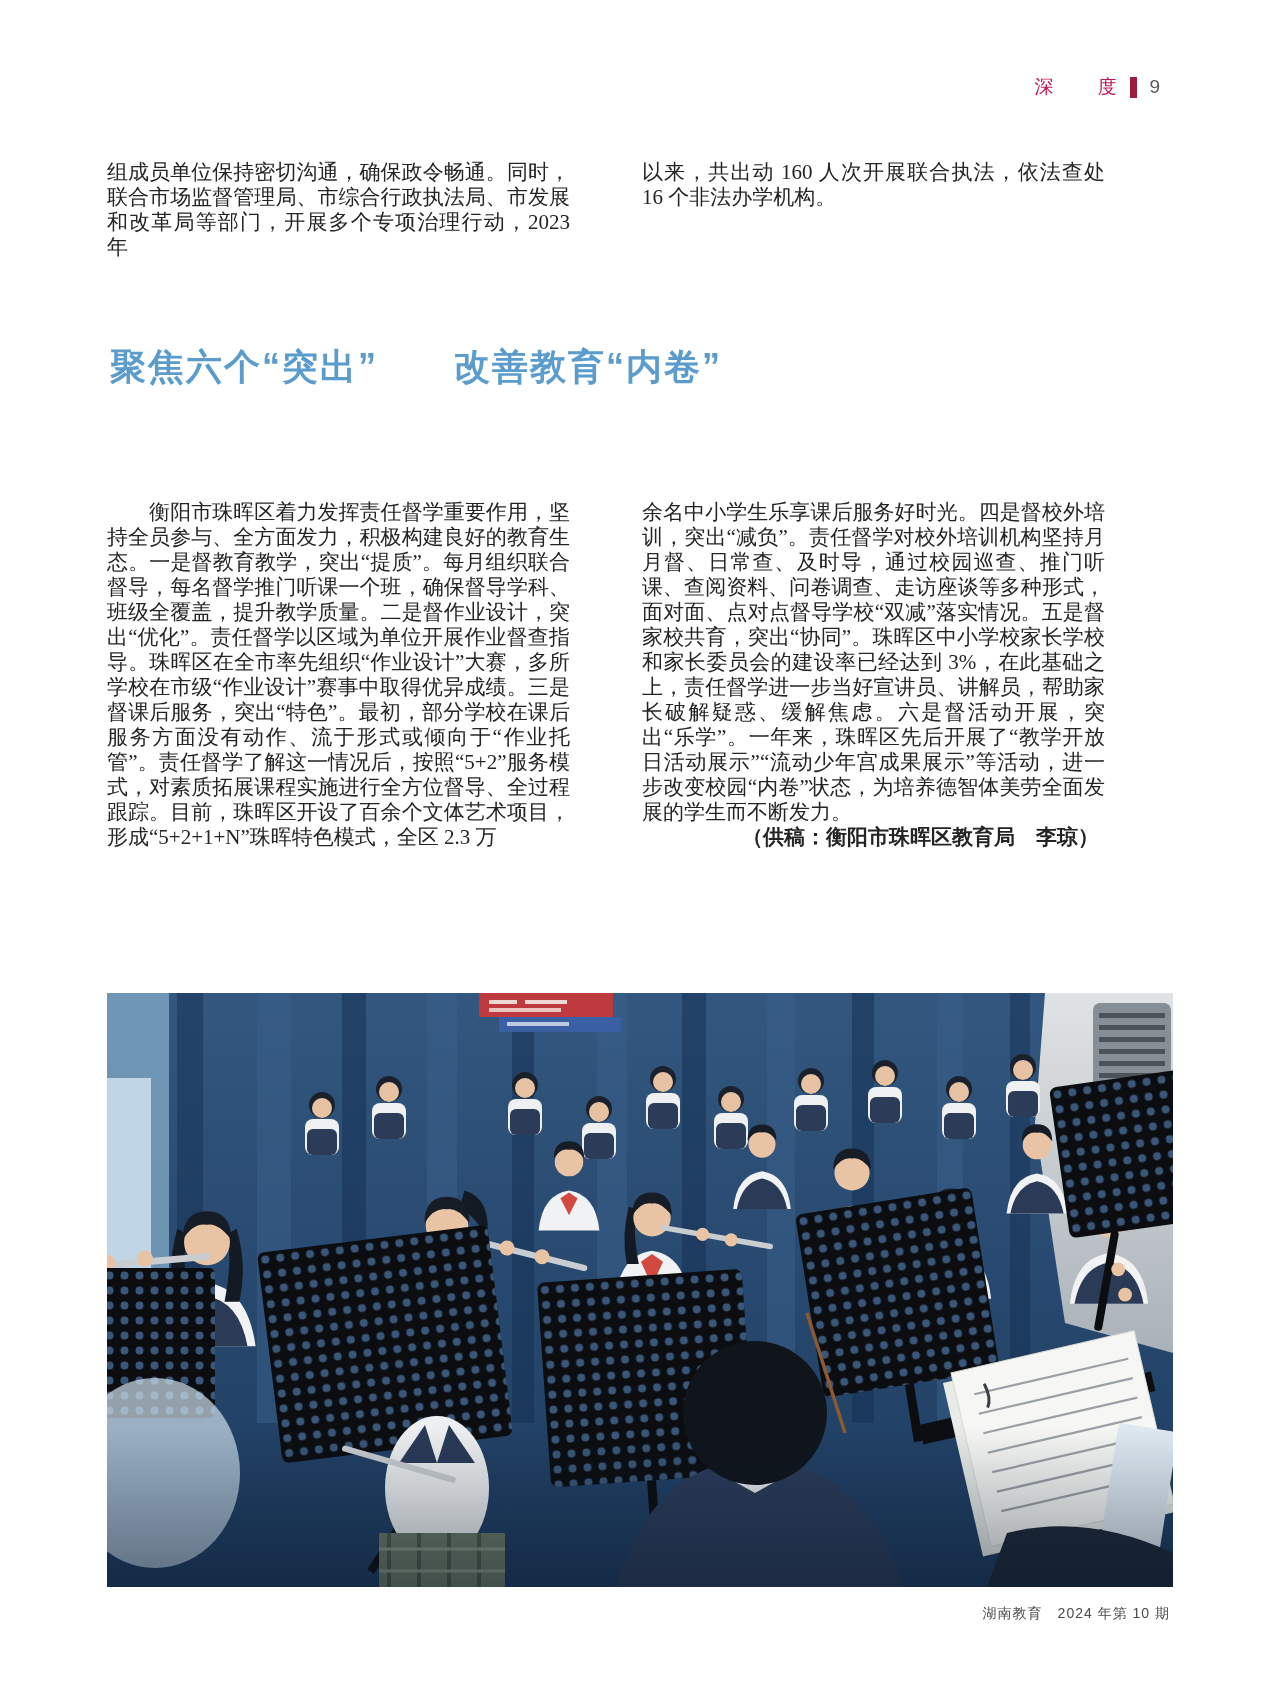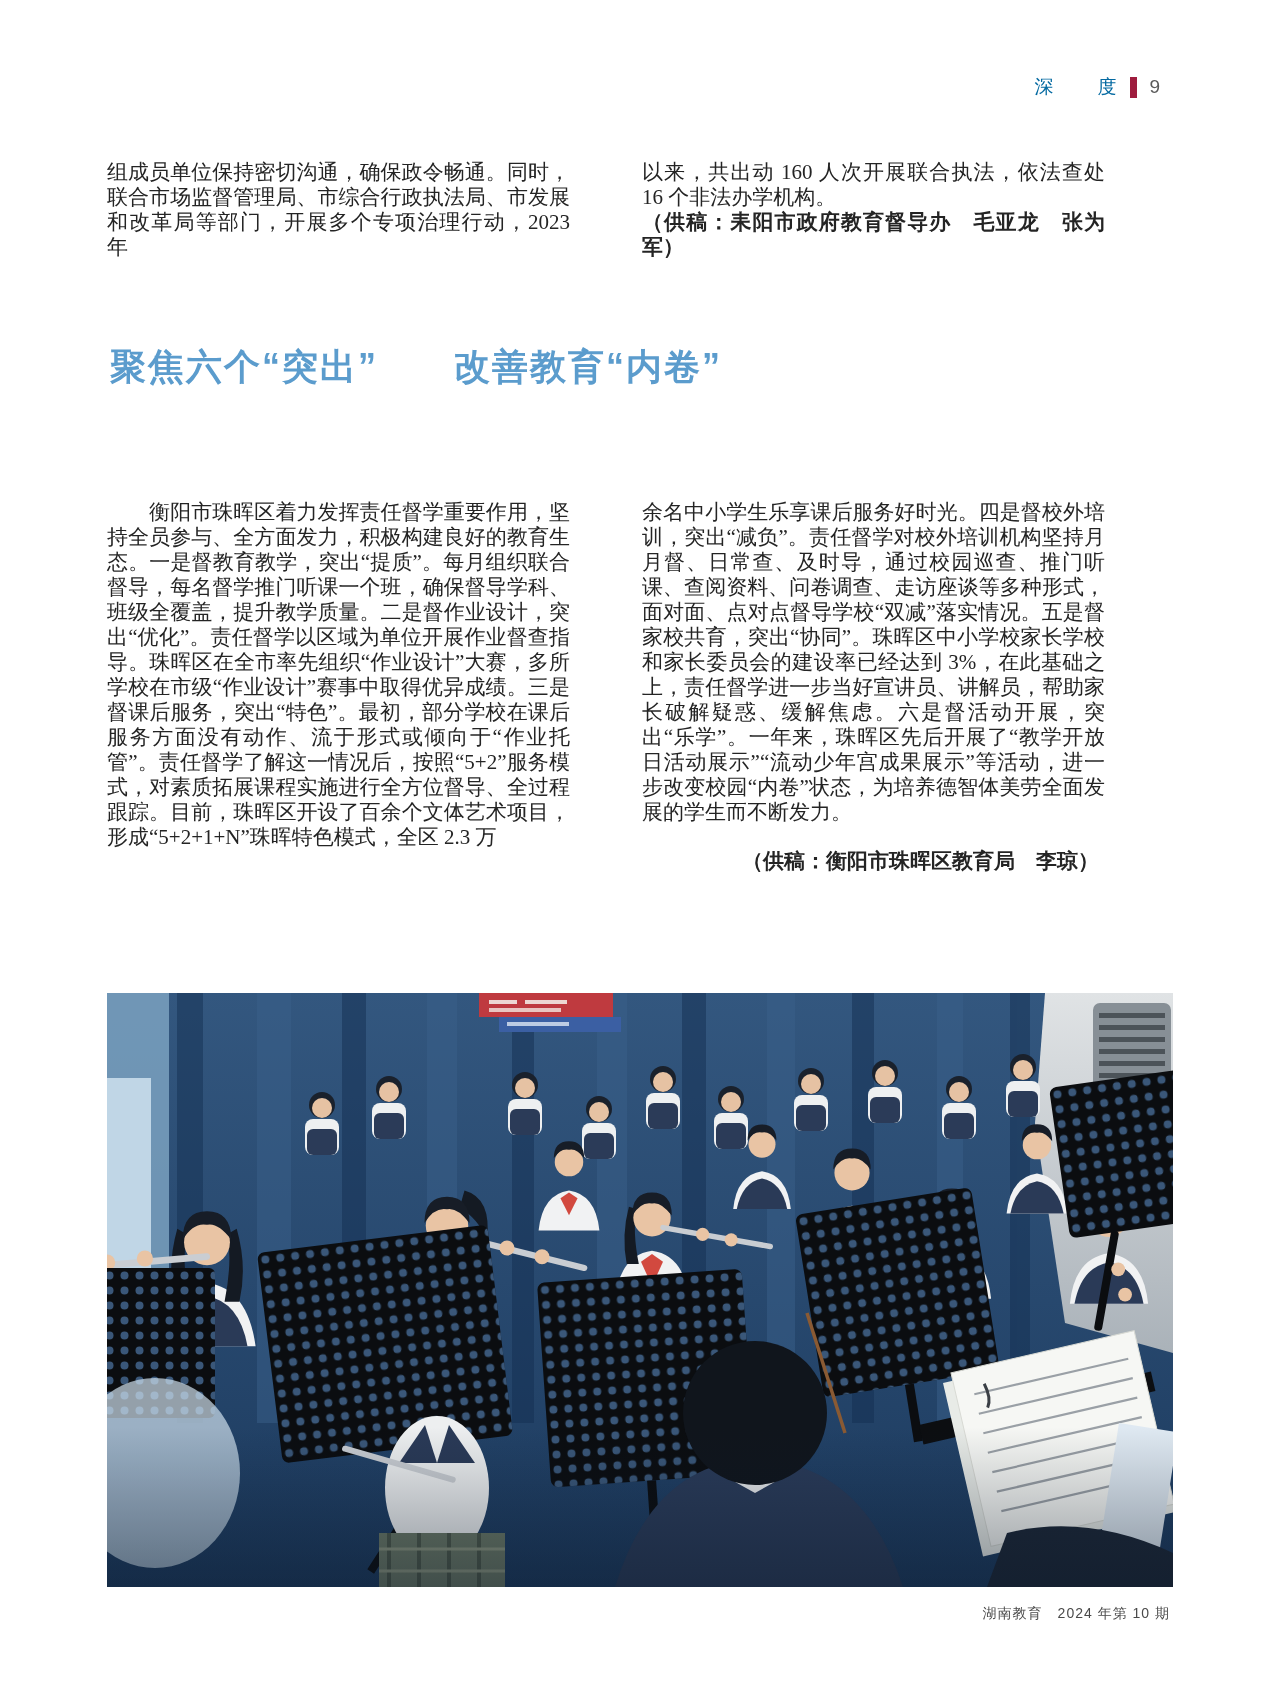--- a/index.html
+++ b/index.html
@@ -14,33 +14,33 @@
     background:#ffffff;overflow:hidden;
     font-family:"Liberation Serif","DejaVu Serif",serif;
     color:var(--text_dark);
   }
   
   .page-header{
     position:absolute;top:74px;right:119px;
     display:flex;align-items:center;gap:12px;
     font-family:"Liberation Sans","DejaVu Sans",sans-serif;
   }
-  .section-label{font-size:19px;color:#0369a1;letter-spacing:2px;}
+  .section-label{font-size:19px;color:#be185d;letter-spacing:2px;}
   .header-divider{width:7px;height:21px;background:var(--divider_red);}
   .page-number{font-size:19px;color:#5a5a5a;}
   
   .two-col{position:absolute;left:107px;width:998px;}
   .prev-article{top:160px;}
   .main-article{top:500px;}
   .col{position:absolute;top:0;width:463px;font-size:21px;line-height:25px;
        text-align:justify;text-justify:inter-ideograph;color:var(--text_dark);}
   .col-left{left:0;}
   .col-right{left:535px;}
   .attribution{font-weight:bold;}
-  .attribution.right{text-align:right;padding-right:6px;margin-top:24px;}
+  .attribution.right{text-align:right;padding-right:6px;}
   
   .article-title{
     position:absolute;left:106px;top:342px;margin:4px;
     font-family:"Liberation Sans","DejaVu Sans",sans-serif;
     font-size:36px;line-height:42px;font-weight:bold;
     color:var(--title_blue);letter-spacing:2px;
   }
   
   .article-photo{
     position:absolute;left:107px;top:993px;width:1066px;height:594px;
@@ -62,21 +62,20 @@
   <div class="page-header">
     <span class="section-label">深　　度</span>
     <span class="header-divider"></span>
     <span class="page-number">9</span>
   </div>
 
   <section class="two-col prev-article">
     <div class="col col-left">组成员单位保持密切沟通，确保政令畅通。同时，联合市场监督管理局、市综合行政执法局、市发展和改革局等部门，开展多个专项治理行动，2023 年</div>
     <div class="col col-right">
       <div>以来，共出动 160 人次开展联合执法，依法查处 16 个非法办学机构。</div>
-      <div class="attribution">（供稿：耒阳市政府教育督导办　毛亚龙　张为军）</div>
     </div>
   </section>
 
   <h1 class="article-title">聚焦六个“突出”　　改善教育“内卷”</h1>
 
   <section class="two-col main-article">
     <div class="col col-left">　　衡阳市珠晖区着力发挥责任督学重要作用，坚持全员参与、全方面发力，积极构建良好的教育生态。一是督教育教学，突出“提质”。每月组织联合督导，每名督学推门听课一个班，确保督导学科、班级全覆盖，提升教学质量。二是督作业设计，突出“优化”。责任督学以区域为单位开展作业督查指导。珠晖区在全市率先组织“作业设计”大赛，多所学校在市级“作业设计”赛事中取得优异成绩。三是督课后服务，突出“特色”。最初，部分学校在课后服务方面没有动作、流于形式或倾向于“作业托管”。责任督学了解这一情况后，按照“5+2”服务模式，对素质拓展课程实施进行全方位督导、全过程跟踪。目前，珠晖区开设了百余个文体艺术项目，形成“5+2+1+N”珠晖特色模式，全区 2.3 万</div>
     <div class="col col-right">
       <div>余名中小学生乐享课后服务好时光。四是督校外培训，突出“减负”。责任督学对校外培训机构坚持月月督、日常查、及时导，通过校园巡查、推门听课、查阅资料、问卷调查、走访座谈等多种形式，面对面、点对点督导学校“双减”落实情况。五是督家校共育，突出“协同”。珠晖区中小学校家长学校和家长委员会的建设率已经达到 3%，在此基础之上，责任督学进一步当好宣讲员、讲解员，帮助家长破解疑惑、缓解焦虑。六是督活动开展，突出“乐学”。一年来，珠晖区先后开展了“教学开放日活动展示”“流动少年宫成果展示”等活动，进一步改变校园“内卷”状态，为培养德智体美劳全面发展的学生而不断发力。</div>
       <div class="attribution right">（供稿：衡阳市珠晖区教育局　李琼）</div>

